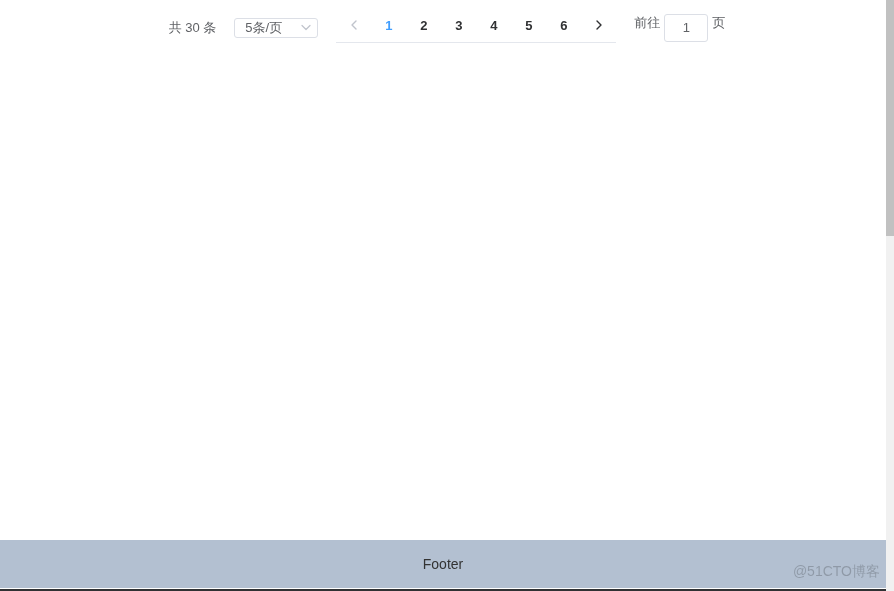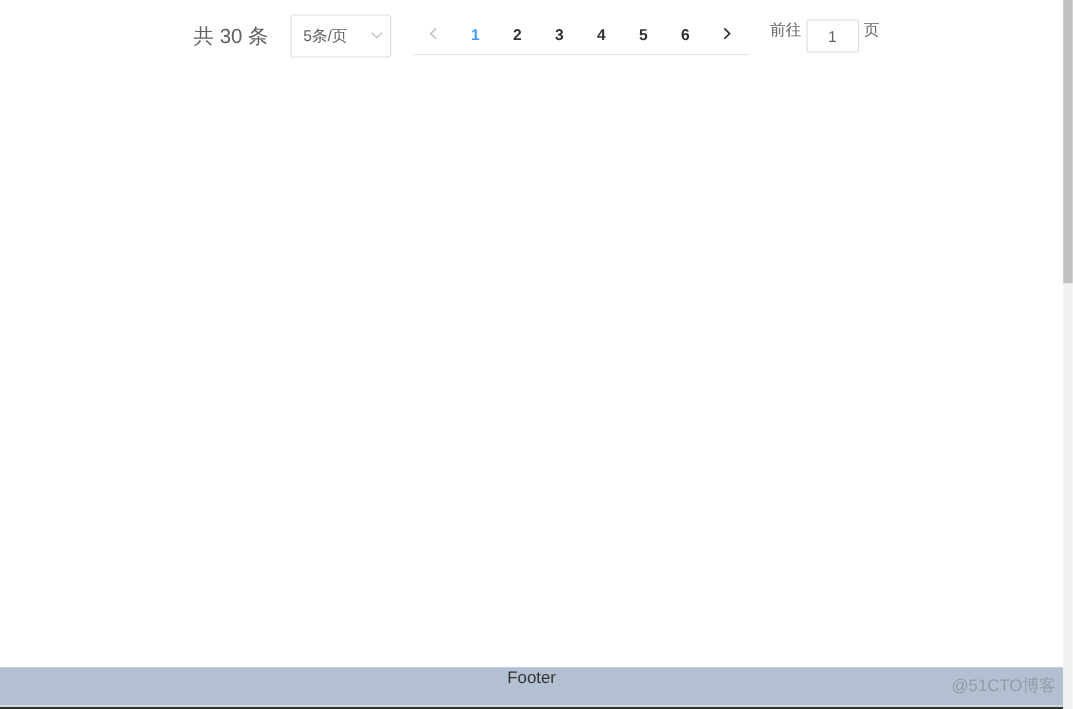--- a/index.html
+++ b/index.html
@@ -19,30 +19,30 @@
     }
     .pagination-bar {
       display: flex;
       align-items: center;
       justify-content: center;
       padding: 12px 0;
       gap: 18px;
     }
     .total-text {
       color: #606266;
-      font-size: 17px;
+      font-size: 13px;
     }
     .page-size-select {
       position: relative;
       display: inline-flex;
-      align-items: center;
+      align-items: flex-start;
       border: 1px solid #dcdfe6;
       border-radius: 3px;
       padding: 0 24px 0 10px;
-      height: 36px;
+      height: 20px;
       min-width: 84px;
       font-size: 13px;
       color: #606266;
       background: #fff;
       cursor: pointer;
     }
     .page-size-select .chevron {
       position: absolute;
       right: 6px;
       top: 50%;
@@ -99,24 +99,25 @@
       text-align: center;
       font-size: 13px;
       color: #606266;
       outline: none;
     }
     .footer {
       position: absolute;
       bottom: 3px;
       left: 0;
       right: 8px;
-      height: 32px;
+      height: 48px;
       background: #b3c0d1;
       color: #333;
       display: flex;
+      align-items: center;
       justify-content: center;
       font-size: 14px;
     }
     .bottom-line {
       position: absolute;
       bottom: 0;
       left: 0;
       right: 8px;
       height: 2px;
       background: #303133;

